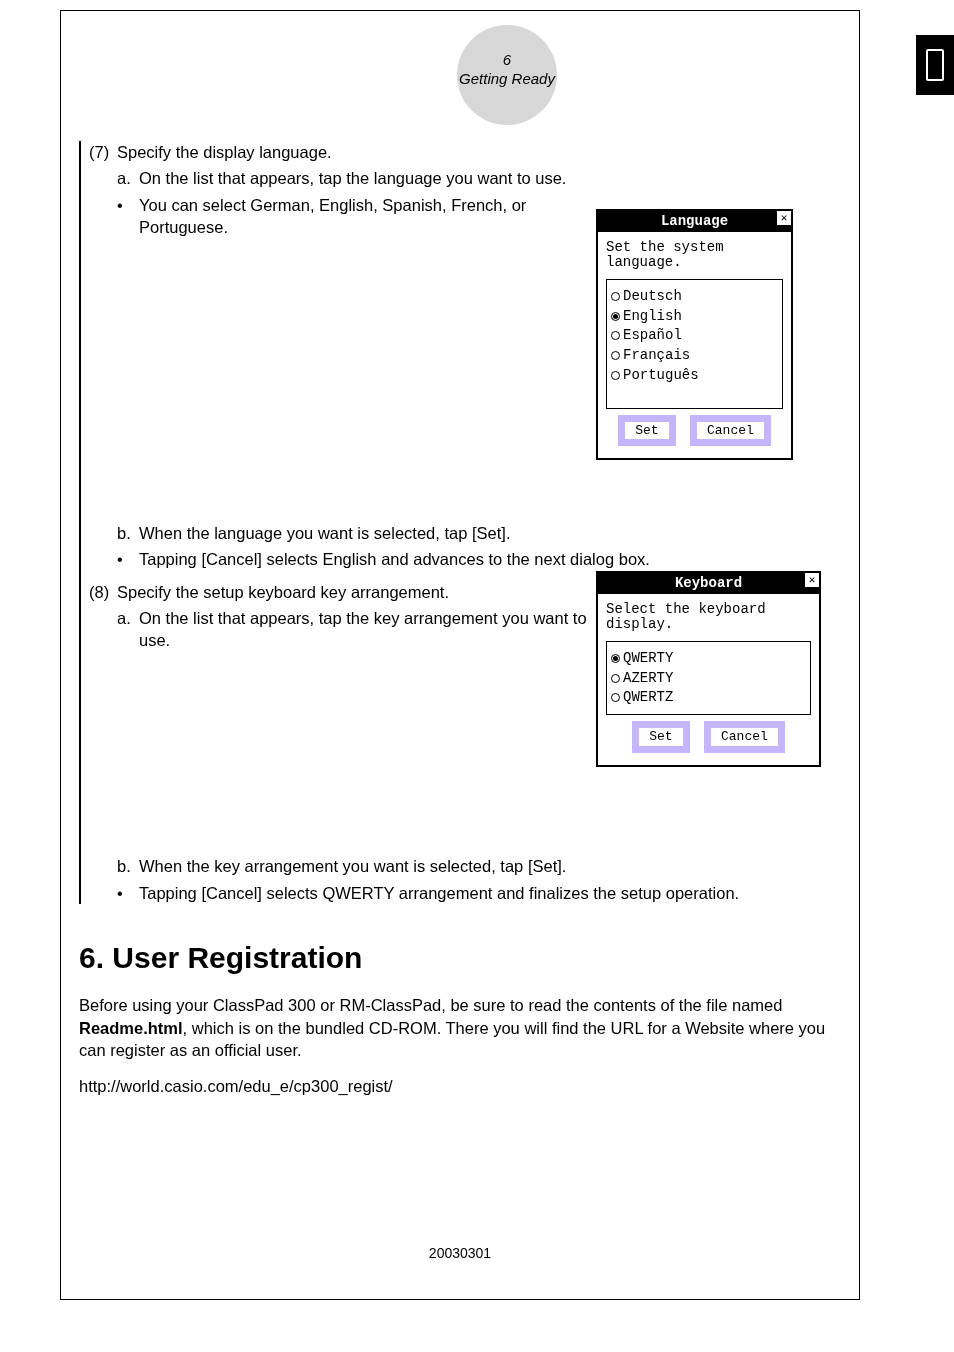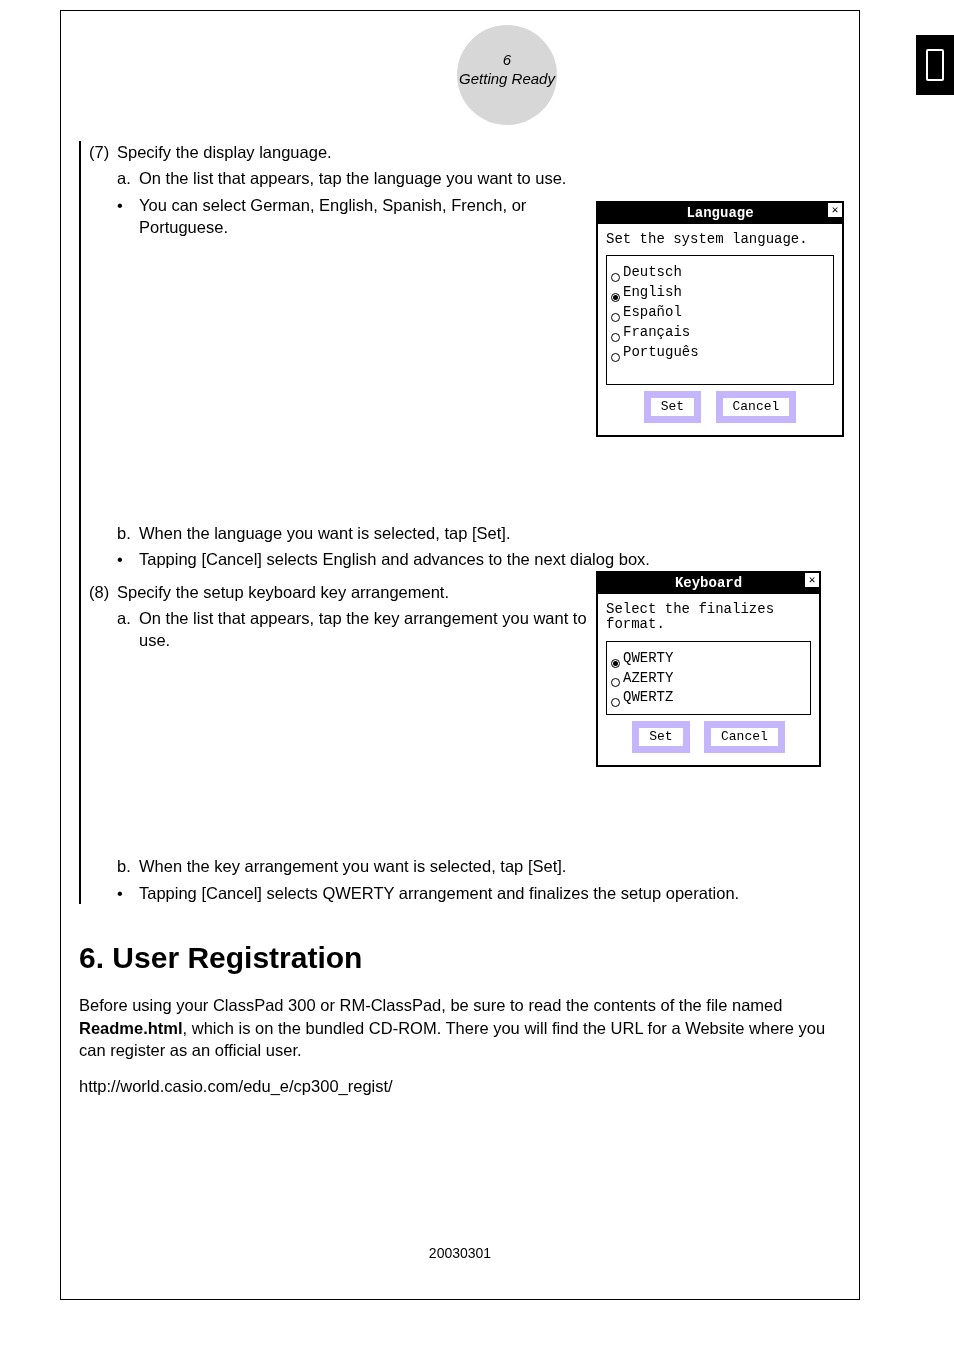--- a/index.html
+++ b/index.html
@@ -110,36 +110,36 @@
     font-size: 11px;
     line-height: 15px;
     text-align: center;
     font-weight: bold;
     border-left: 1px solid #000;
     border-bottom: 1px solid #000;
   }
   .dialog-body { padding: 8px 8px; }
   .dialog-prompt { margin-bottom: 8px; line-height: 1.1; }
   .dialog-options { border: 1px solid #000; padding: 6px 4px 6px 4px; }
-  .opt { display: flex; align-items: flex-end; gap: 3px; margin: 1px 0; }
+  .opt { display: flex; align-items: center; gap: 3px; margin: 1px 0; }
   .radio {
     width: 9px; height: 9px; border: 1px solid #000; border-radius: 50%;
     display: inline-block; flex: none;
   }
   .radio.sel::after {
     content: ""; display: block; width: 5px; height: 5px; background: #000;
     border-radius: 50%; margin: 1px;
   }
   .dialog-buttons { text-align: center; padding: 6px 0 4px; }
   .dlg-btn {
     display: inline-block; border: 7px solid #c4b5fd; padding: 0 10px;
     font-family: "Courier New", monospace; font-size: 13px; margin: 0 3px;
     background: #fff;
   }
-  #dialog-language { left: 535px; top: 190px; width: 248px; }
+  #dialog-language { left: 535px; top: 198px; width: 197px; }
   #dialog-language .dialog-options { height: 130px; }
   #dialog-keyboard { left: 535px; top: 560px; width: 225px; }
   .h2 {
     font-size: 30px;
     font-weight: bold;
     margin: 34px 0 16px 0;
   }
   .para { margin-bottom: 14px; }
   .footer {
     position: absolute;
@@ -242,21 +242,21 @@
         </div>
       </div>
     </div>
 
     <div id="dialog-keyboard" class="dialog">
       <div class="dialog-title">
         <span>Keyboard</span>
         <span class="close">✕</span>
       </div>
       <div class="dialog-body">
-        <div class="dialog-prompt">Select the finalizes format.</div>
+        <div class="dialog-prompt">Select the keyboard display.</div>
         <div class="dialog-options">
           <div class="opt">
               <span class="radio sel"></span>
               <span>QWERTY</span>
             </div>
           <div class="opt">
               <span class="radio"></span>
               <span>AZERTY</span>
             </div>
           <div class="opt">

